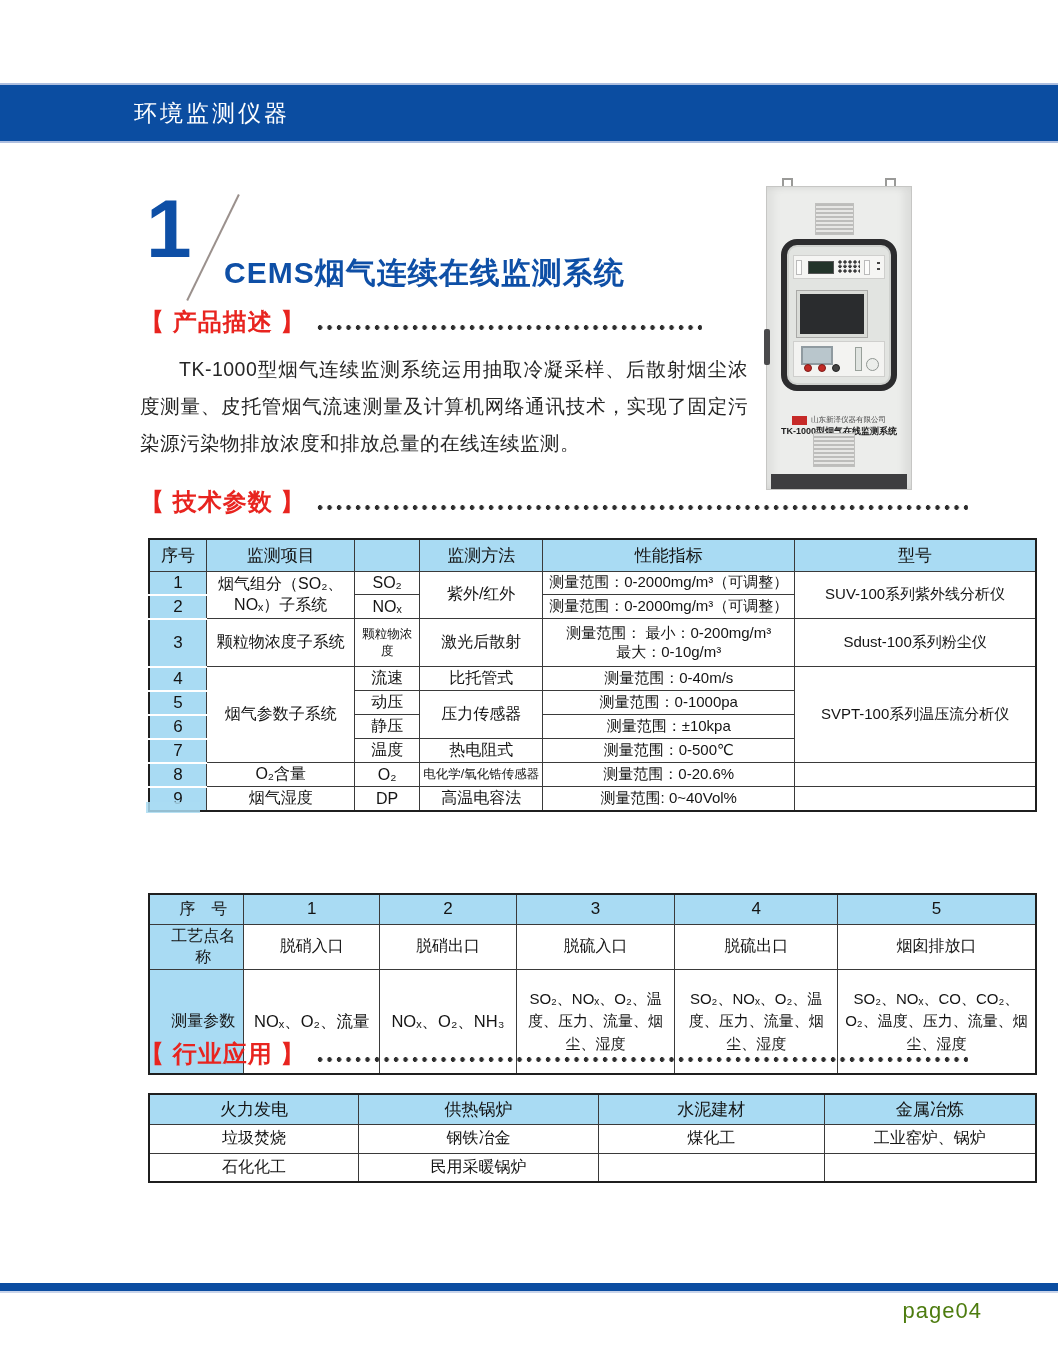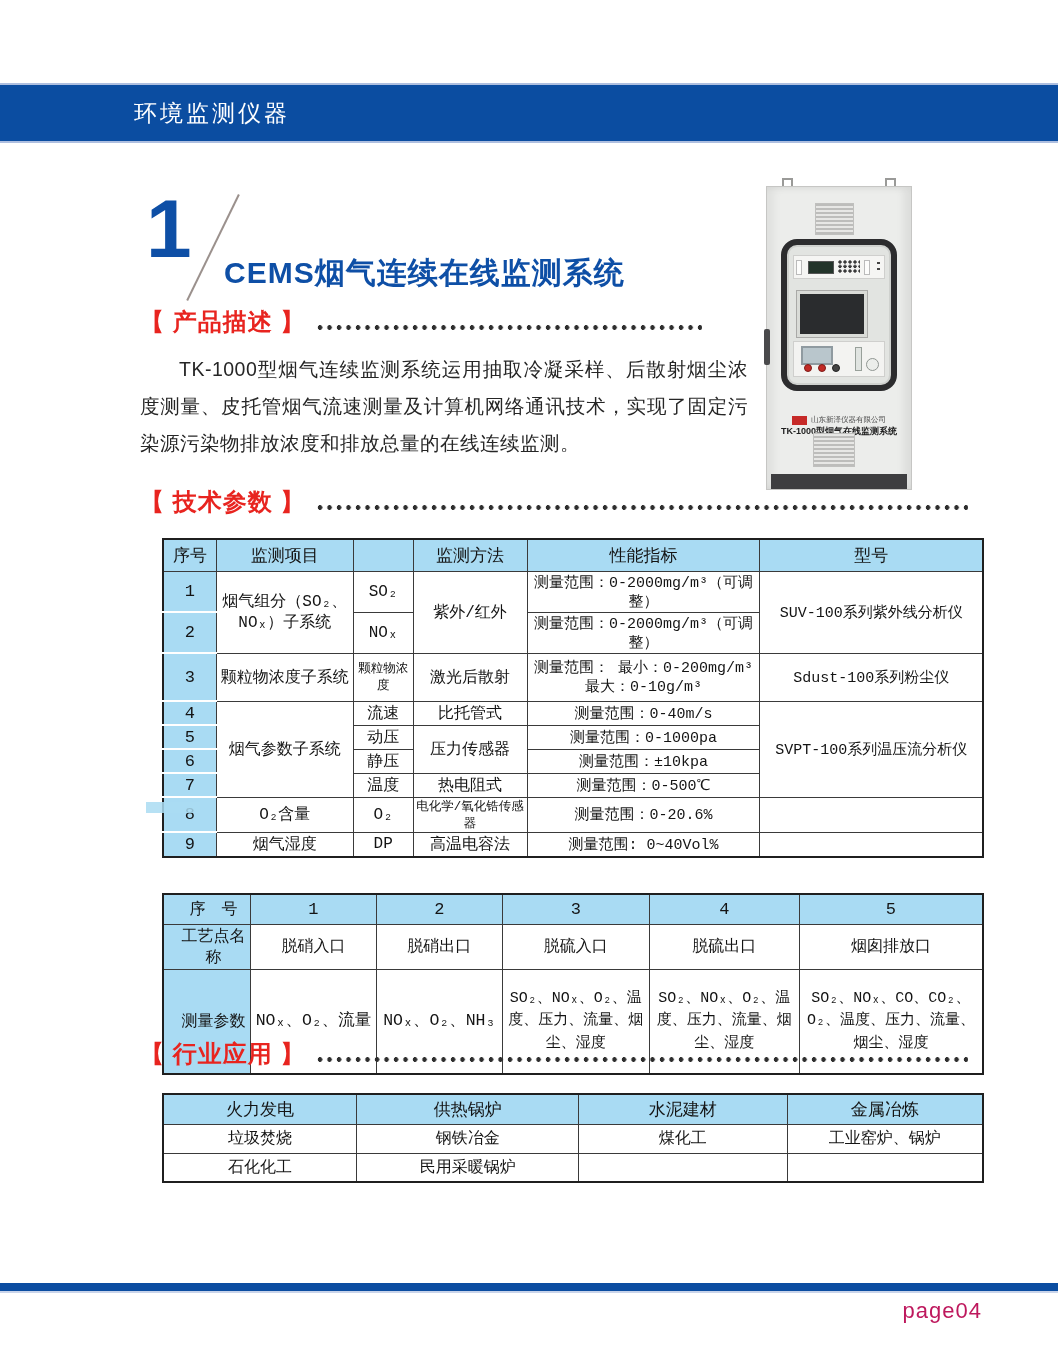--- a/index.html
+++ b/index.html
@@ -85,21 +85,21 @@
   .inst3-btn{position:absolute; bottom:4px; width:6px; height:6px; border-radius:50%; background:#c22a26; border:1px solid #7e1b18;}
   .b1{left:10px;} .b2{left:24px;} .b3{left:38px; background:#444; border-color:#222;}
   .inst3-flow{position:absolute; right:22px; top:5px; width:5px; height:22px; background:#e0e4e1; border:1px solid #98a09a;}
   .inst3-gauge{position:absolute; right:5px; bottom:5px; width:11px; height:11px; border-radius:50%; background:#eceeeb; border:1px solid #909692;}
   .cab-label{position:absolute; top:206px; left:0; width:100%; text-align:center; font-size:9px; font-weight:bold; color:#1e1e1e; letter-spacing:0;margin-top:32px;}
   .cab-brand{position:absolute; top:228px; left:0; width:100%; display:flex; justify-content:center; align-items:center; gap:4px; font-size:7.5px; color:#4a4a4a;}
   .cab-logo{display:inline-block; width:15px; height:9px; background:#c62a28;}
   .cab-handle{position:absolute; left:-3px; top:142px; width:6px; height:36px; background:#4a4a4c; border-radius:2px;}
   .cab-base{position:absolute; left:4px; right:4px; bottom:0; height:15px; background:#3e3e40;}
   
-  .twrap{position:absolute; left:162px; width:822px;font-family:Liberation Mono, monospace;}
+  .twrap{position:absolute; left:148px; width:889px;}
   table{width:100%; border-collapse:collapse; table-layout:fixed;}
   th,td{
     border:1px solid #3a3a3a; text-align:center; vertical-align:middle;
     color:#141414; font-size:16px; padding:1px 3px; overflow:hidden;
   }
   th{background:#a9dbf3; font-weight:normal; font-size:17px;}
   table{border:2px solid #1f1f1f;}
   .t1-wrap{top:538px;}
   .t1 tr{height:23px;}
   .t1 tr.head-row{height:32px;}
@@ -115,21 +115,21 @@
   .t2 tr.mid-row{height:30px;}
   .t2 tr.param-row{height:62px;}
   .t2 th.rowhdr{font-size:16px;padding-left:16px;}
   .t2 td.param{font-size:15px; line-height:1.5; padding:18px 2px;}
   .t2 td.pbig{font-size:16.5px;}
   .t3-wrap{top:1093px;}
   .t3 tr{height:29px;}
   .t3 tr.head-row{height:30px;}
   
   .footer-line{position:absolute; left:0; top:1283px; width:100%; height:8px; background:#0b4da1; border-bottom:2px solid #c9d4ea;}
-  .page-num{position:absolute; right:76px; top:1298px; font-size:22px; color:#be185d; letter-spacing:1px;}
+  .page-num{position:absolute; right:76px; top:1298px; font-size:22px; color:#4d7c0f; letter-spacing:1px;}
 </style>
 </head>
 <body>
 
 <div class="page">
 
   <div class="top-bar">
     <span class="hdr-left">环境监测仪器</span>
   </div>
 

